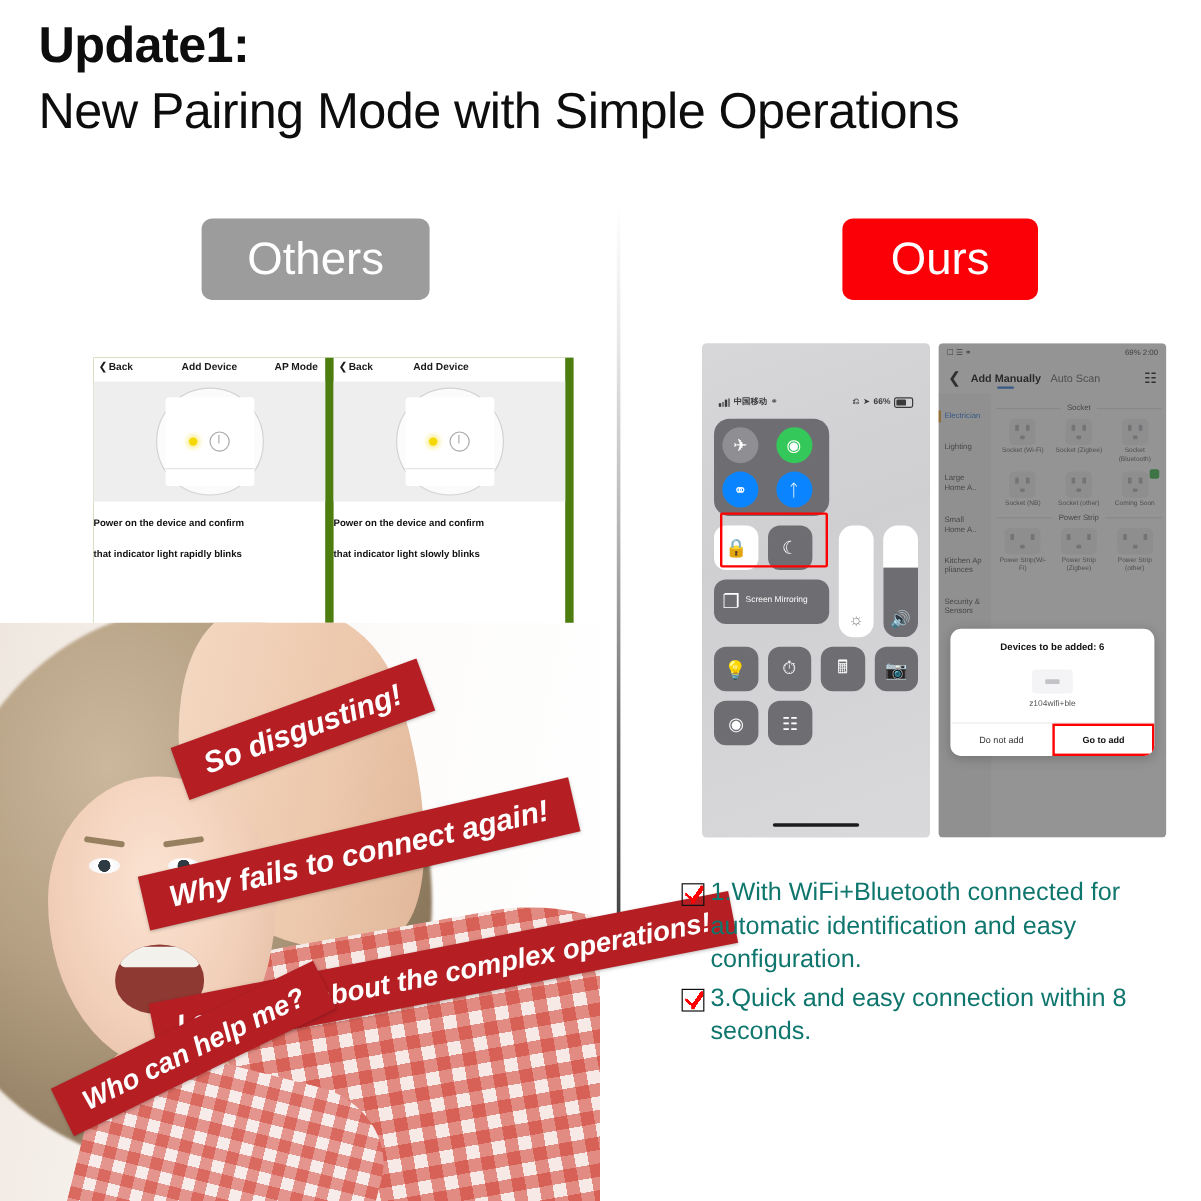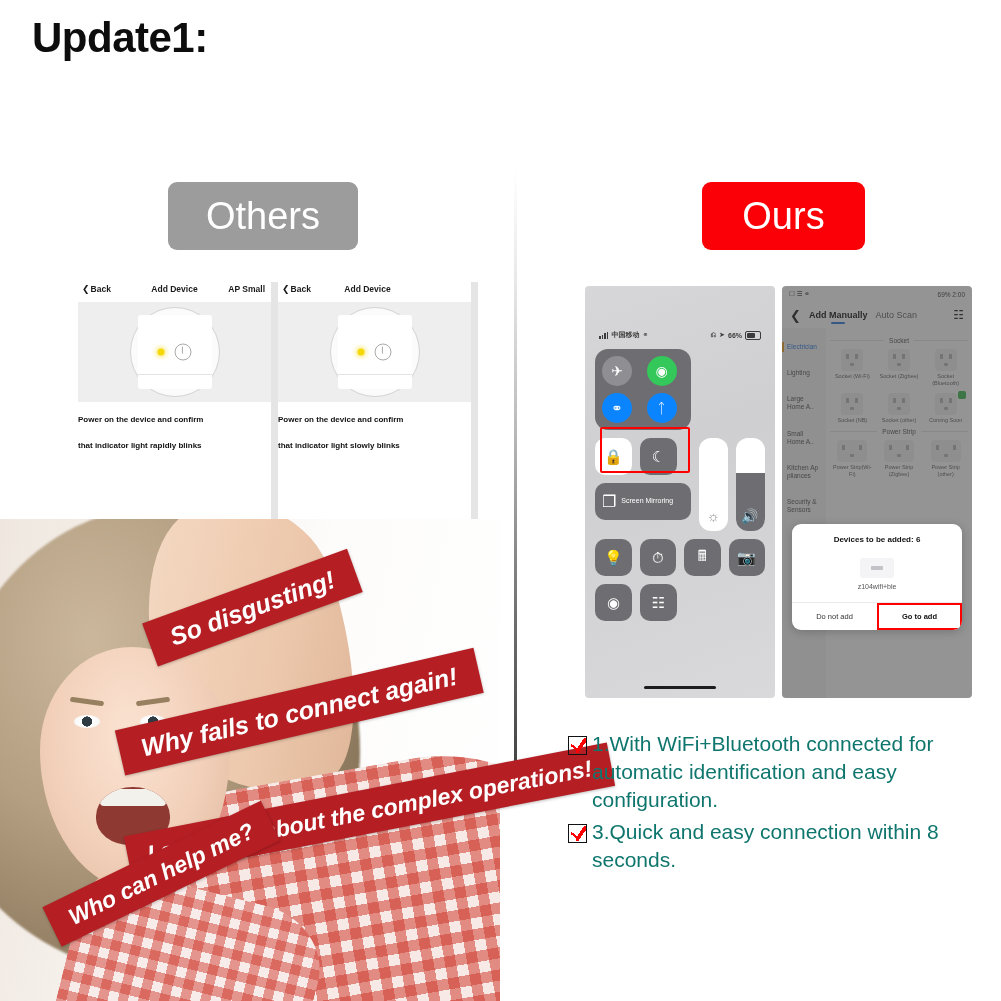--- a/index.html
+++ b/index.html
@@ -18,21 +18,21 @@
   #divider{left:514px;top:170px;width:3px;height:620px;
     background:linear-gradient(to bottom,#ffffff 0%,#e8e8e8 18%,#b9b9b9 42%,#6f6f6f 72%,#3d3d3d 100%);}
 
   
   .badge{display:flex;align-items:center;justify-content:center;
     color:#ffffff;border-radius:9px;font-weight:normal;}
   #badge-others{left:168px;top:182px;width:190px;height:68px;background:#9c9c9c;font-size:38px;}
   #badge-ours{left:702px;top:182px;width:163px;height:68px;background:#fb0007;font-size:38px;}
 
   
-  #others-card{left:78px;top:282px;width:400px;height:287px;background:#e5e5e5;}
+  #others-card{left:78px;top:298px;width:400px;height:287px;background:#4d7c0f;}
   .app-panel{position:absolute;top:0;width:193px;height:287px;background:#ffffff;}
   #panel-a{left:0;}
   #panel-b{left:200px;}
 
   .nav{position:relative;height:20px;width:100%;}
   .nav .back{position:absolute;left:4px;top:2px;font-size:8.5px;font-weight:bold;color:#1a1a1a;}
   .nav .back .chev{font-size:9px;font-weight:bold;margin-right:1px;}
   .nav .title{position:absolute;left:0;right:0;text-align:center;top:2px;font-size:8.5px;font-weight:bold;color:#1a1a1a;}
   .nav .ap{position:absolute;right:6px;top:2px;font-size:8.5px;font-weight:bold;color:#1a1a1a;}
   #panel-b .nav .title{left:-14px;}
@@ -204,34 +204,35 @@
     background:
       linear-gradient(40deg,transparent 44%,#ff0000 44%,#ff0000 62%,transparent 62%) no-repeat 0 6px/8px 9px,
       linear-gradient(-55deg,transparent 40%,#ff0000 40%,#ff0000 58%,transparent 58%) no-repeat 5px -3px/12px 18px;}
   .ck-text{font-size:21px;line-height:1.33;color:#0f766e;}
 </style>
 </head>
 <body>
 
 <div class="abs" id="header">
   <div class="line1">Update1:</div>
+  <div class="line2">New Pairing Mode with Simple Operations</div>
 </div>
 
 <div class="abs" id="divider"></div>
 
 <div class="abs badge" id="badge-others">Others</div>
 <div class="abs badge" id="badge-ours">Ours</div>
 
 <div class="abs" id="others-card">
 
   <div class="app-panel" id="panel-a">
     <div class="nav">
       <div class="back"><span class="chev">❮</span><span>Back</span></div>
       <div class="title">Add Device</div>
-      <div class="ap">AP Small</div>
+      <div class="ap">AP Mode</div>
     </div>
     <div class="hero">
       <div class="ring"></div>
       <div class="dev"></div>
       <div class="devline"></div>
       <div class="led"></div>
       <div class="pwr"></div>
     </div>
     <div class="capt">Power on the device and confirm</div>
     <div class="capt">that indicator light rapidly blinks</div>

